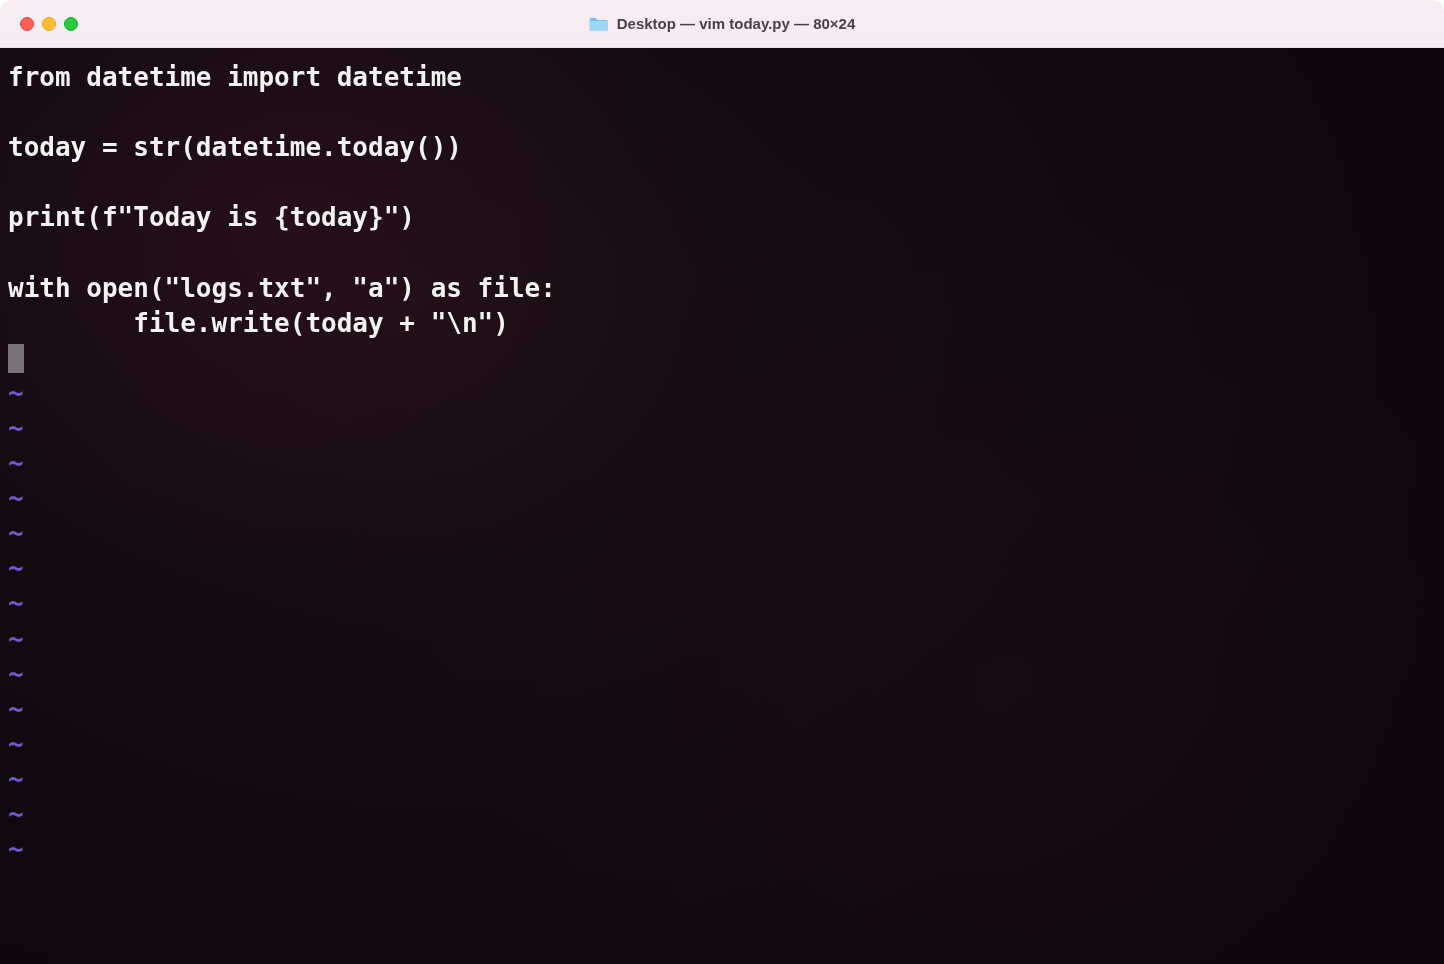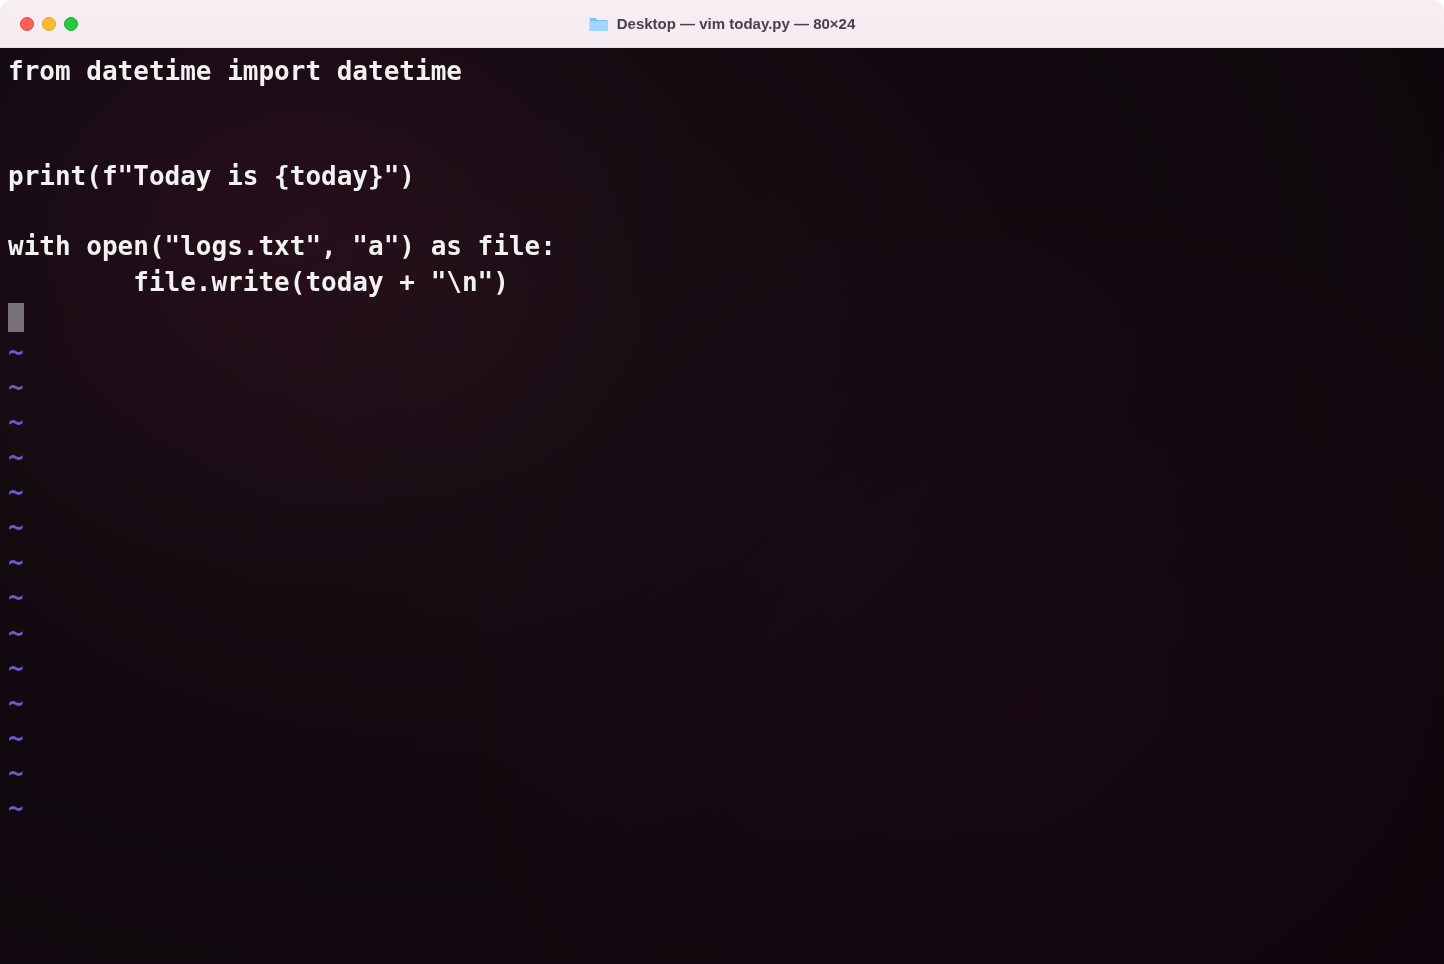--- a/index.html
+++ b/index.html
@@ -70,21 +70,21 @@
 
     .terminal {
       flex: 1;
       background: radial-gradient(ellipse 1200px 900px at 30% 30%, #1a0f14 0%, #160c12 25%, #120a10 50%, #0d060b 100%);
       background-color: #0d060b;
       font-family: "SF Mono", "Menlo", "Monaco", "Consolas", monospace;
       font-size: 26px;
       font-weight: 700;
       line-height: 1.35;
       color: #f2f2f2;
-      padding: 6px 8px;
+      padding: 12px 8px;
       position: relative;
       overflow: hidden;
     }
 
     .terminal::before {
       content: "";
       position: absolute;
       top: 0;
       left: 0;
       right: 0;
@@ -141,20 +141,21 @@
         <path d="M1 5 h18 v9 a1 1 0 0 1 -1 1 H2 a1 1 0 0 1 -1 -1 z" fill="#a0d6fa"></path>
       </svg>
       <span>Desktop — vim today.py — 80×24</span>
     </div>
   </div>
 
   <div class="terminal">
     <div class="code-content">
       <div class="code-line">from datetime import datetime</div>
       <div class="code-line"></div>
+      <div class="code-line">today = str(datetime.today())</div>
       <div class="code-line"></div>
       <div class="code-line">print(f"Today is {today}")</div>
       <div class="code-line"></div>
       <div class="code-line">with open("logs.txt", "a") as file:</div>
       <div class="code-line">        file.write(today + "\n")</div>
       <div class="code-line"><span class="cursor-block"></span></div>
       <div class="code-line tilde">~</div>
       <div class="code-line tilde">~</div>
       <div class="code-line tilde">~</div>
       <div class="code-line tilde">~</div>

